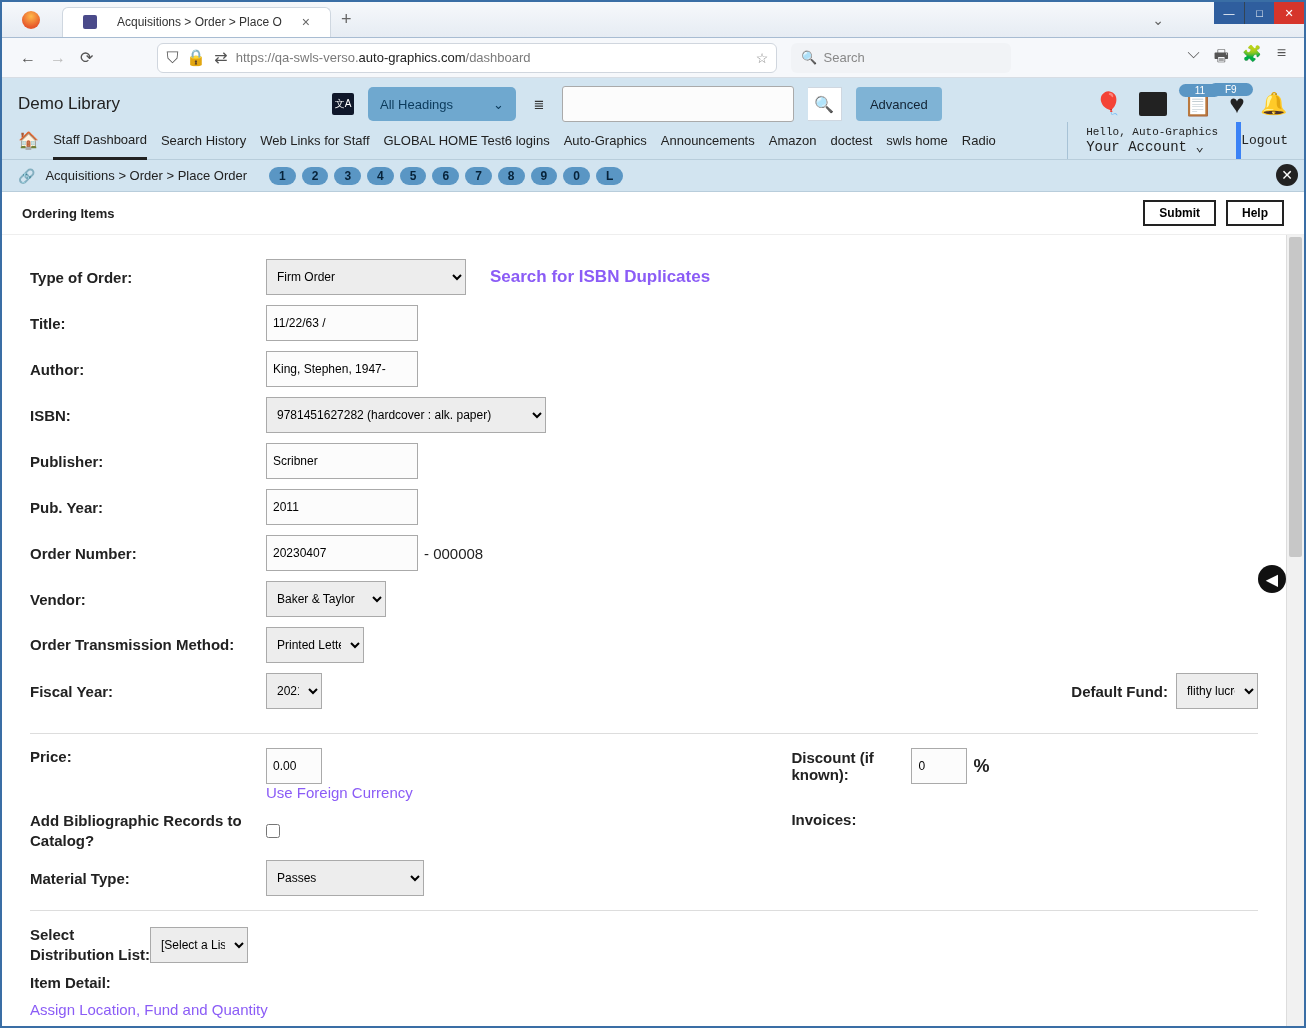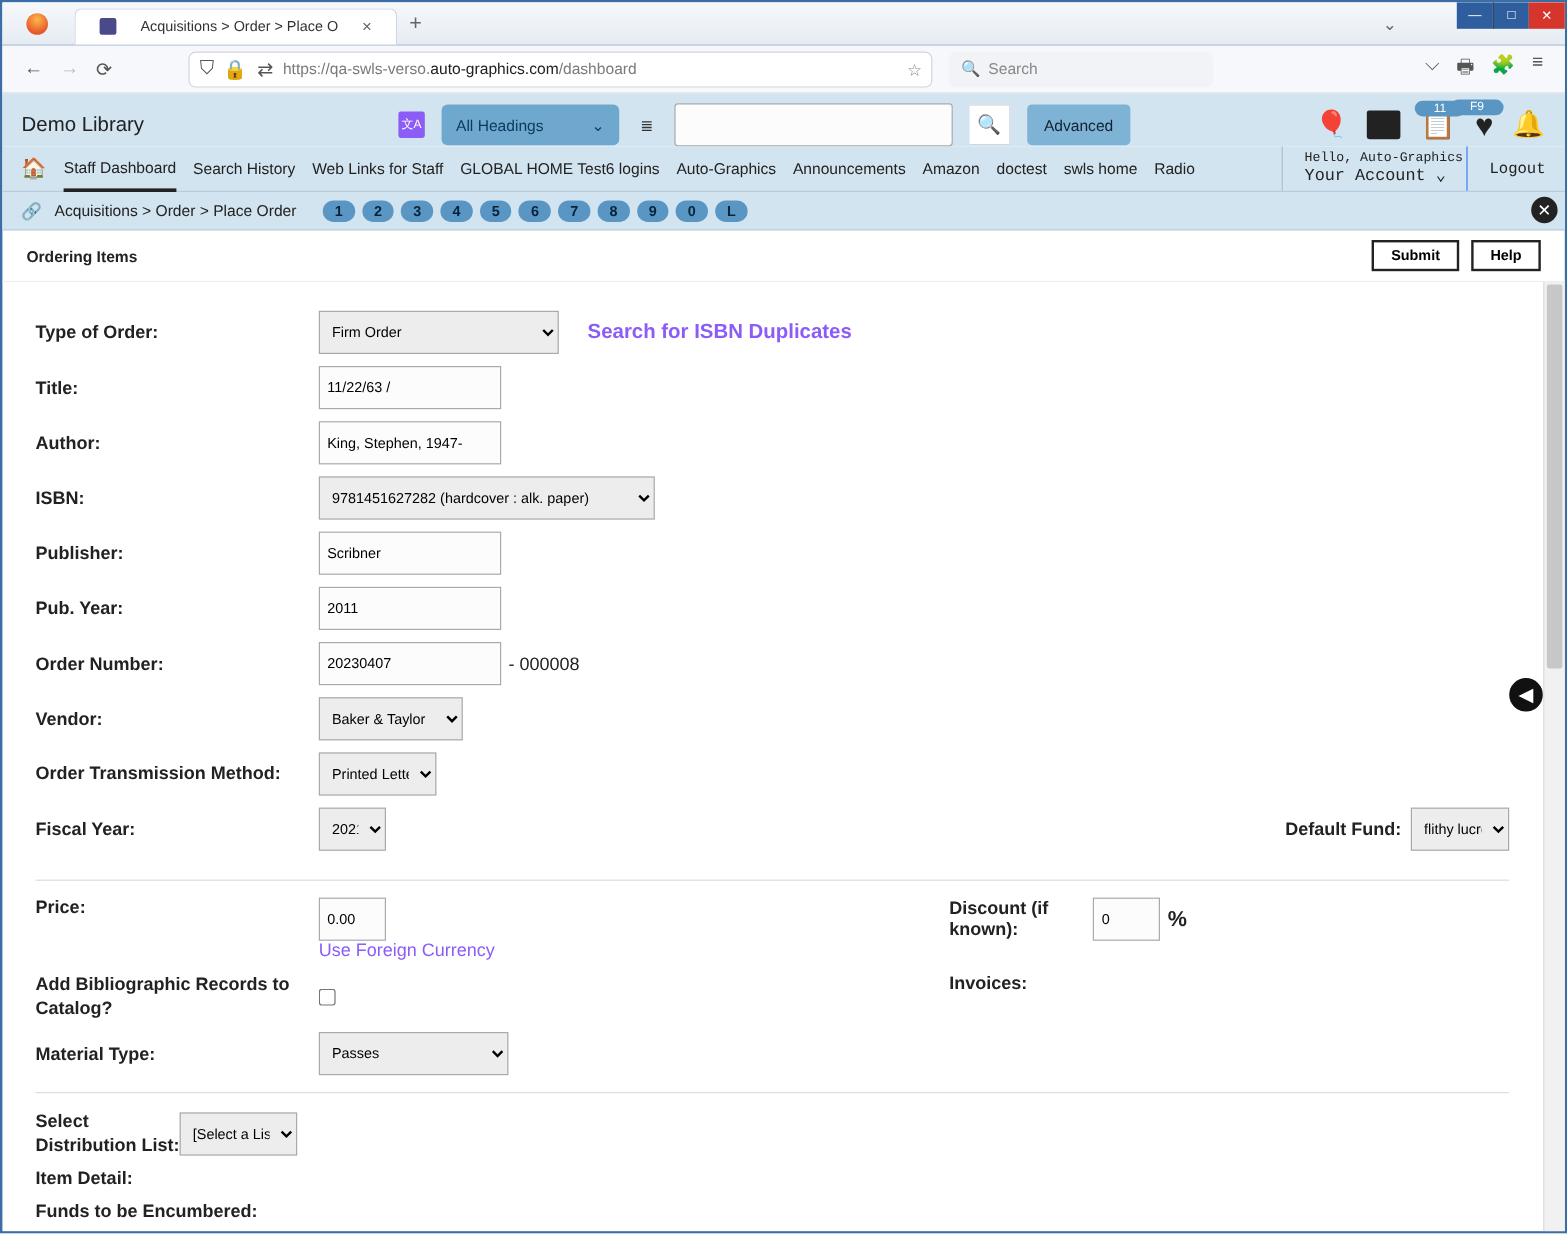--- a/index.html
+++ b/index.html
@@ -27,21 +27,21 @@
 .urlbar { flex: 0 0 620px; height: 30px; background: #fff; border: 1px solid #d0d6de; border-radius: 6px; display: flex; align-items: center; padding: 0 8px; gap: 8px; margin-left: 50px; }
 .url-text { color: #7a7a7a; font-size: 13px; flex: 1; white-space: nowrap; }
 .url-text .host { color: #222; }
 .star-icon { color: #888; font-size: 14px; }
 .searchbar { width: 220px; height: 30px; background: #f1f3f6; border-radius: 6px; display: flex; align-items: center; padding: 0 10px; gap: 6px; color: #888; font-size: 13px; }
 .right-tools { display: flex; gap: 14px; margin-left: auto; color: #555; font-size: 16px; }
 
 
 .app-header { background: #d2e4f0; padding: 8px 16px 0 16px; display: flex; align-items: center; gap: 14px; }
 .lib-name { font-size: 17px; color: #222; flex: 0 0 300px; }
-.small-sq { width: 22px; height: 22px; background: #8b5cf6; color: #fff; font-size: 10px; display: flex; align-items: center; justify-content: center; border-radius: 2px; }
+.small-sq { width: 22px; height: 22px; background: #0f172a; color: #fff; font-size: 10px; display: flex; align-items: center; justify-content: center; border-radius: 2px; }
 .headings-dd { background: #6fa8cf; color: #0b3a5b; height: 34px; border-radius: 5px; padding: 0 12px; display: flex; align-items: center; gap: 40px; font-size: 13px; font-weight: 500; cursor: pointer; }
 .db-icon { width: 18px; height: 18px; color: #333; display: flex; align-items: center; justify-content: center; }
 .big-search { flex: 0 0 232px; height: 34px; background: #fff; border: 1px solid #cfd7e0; border-radius: 3px; }
 .big-search-btn { width: 34px; height: 34px; background: #fff; border: 1px solid #cfd7e0; border-left: none; display: flex; align-items: center; justify-content: center; color: #4a90c2; font-size: 16px; cursor: pointer; }
 .adv-btn { background: #7fb3d5; color: #123; height: 34px; padding: 0 14px; border-radius: 4px; display: flex; align-items: center; font-size: 13px; cursor: pointer; }
 .header-right { margin-left: auto; display: flex; align-items: center; gap: 16px; }
 .balloon-icon { font-size: 22px; }
 .stack-icon { width: 28px; height: 24px; background: #222; border-radius: 2px; }
 .badge-icon { position: relative; font-size: 24px; color: #222; }
 .badge { position: absolute; top: -6px; right: -8px; background: #5a96c4; color: #fff; font-size: 10px; border-radius: 8px; padding: 1px 16px; }
@@ -50,21 +50,21 @@
 
 
 .navrow { background: #d2e4f0; display: flex; align-items: center; padding: 0 16px; height: 38px; gap: 14px; font-size: 13px; color: #222; border-bottom: 1px solid #b8cddb; }
 .navrow .home-icon { font-size: 17px; }
 .navrow .navlink { cursor: pointer; padding: 10px 0; }
 .navrow .navlink.active { border-bottom: 3px solid #222; font-weight: 500; }
 .account-block { margin-left: auto; display: flex; align-items: center; gap: 3px; border-left: 1px solid #a7c2d6; padding-left: 18px; height: 100%; font-family: Liberation Mono, monospace; }
 .account-text { line-height: 1.2; }
 .account-text .hello { font-size: 11px; color: #222; }
 .account-text .acct { font-size: 14px; color: #222; }
-.logout-link { border-left: 1px solid #3b82f6; padding-left: 18px; height: 100%; display: flex; align-items: center; cursor: pointer; }
+.logout-link { border-left: 5px solid #3b82f6; height: 100%; display: flex; align-items: center; cursor: pointer; margin-left: 15px; }
 
 
 .crumbrow { background: #d2e4f0; height: 32px; display: flex; align-items: center; padding: 0 16px; gap: 10px; border-bottom: 1px solid #b8cddb; position: relative; }
 .crumb-icon { font-size: 14px; }
 .crumb-text { font-size: 13px; }
 .pills { display: flex; gap: 6px; margin-left: 12px; }
 .pill { background: #5a96c4; color: #07233a; font-weight: 700; font-size: 12px; border-radius: 10px; padding: 2px 10px; cursor: pointer; min-width: 24px; text-align: center; }
 .close-x { position: absolute; right: 6px; top: 4px; width: 22px; height: 22px; background: #222; color: #fff; border-radius: 50%; display: flex; align-items: center; justify-content: center; font-size: 14px; cursor: pointer; }
 
 
@@ -312,20 +312,23 @@
 
     <div class="form-row" style="align-items:center">
       <div class="wide-lbl" style="width:120px">Select Distribution List:</div>
       <select class="sel-90"><option>[Select a List]</option></select>
     </div>
 
     <div class="form-row">
       <div class="lbl">Item Detail:</div>
     </div>
     <div class="form-row">
+      <a class="link-blue" style="font-size:15px">Assign Location, Fund and Quantity</a>
+    </div>
+    <div class="form-row">
       <div class="lbl" style="width:auto">Funds to be Encumbered:</div>
     </div>
   </div>
   <div class="fake-scroll">
     <div class="fake-thumb"></div>
   </div>
   </div>
 </div>
 
 </body></html>

